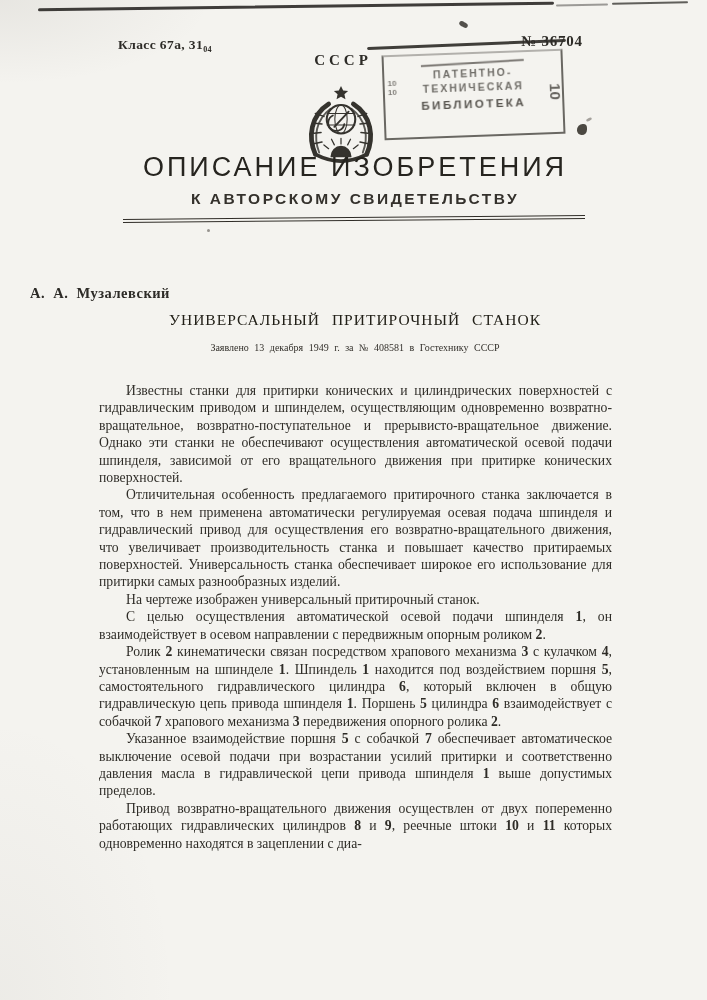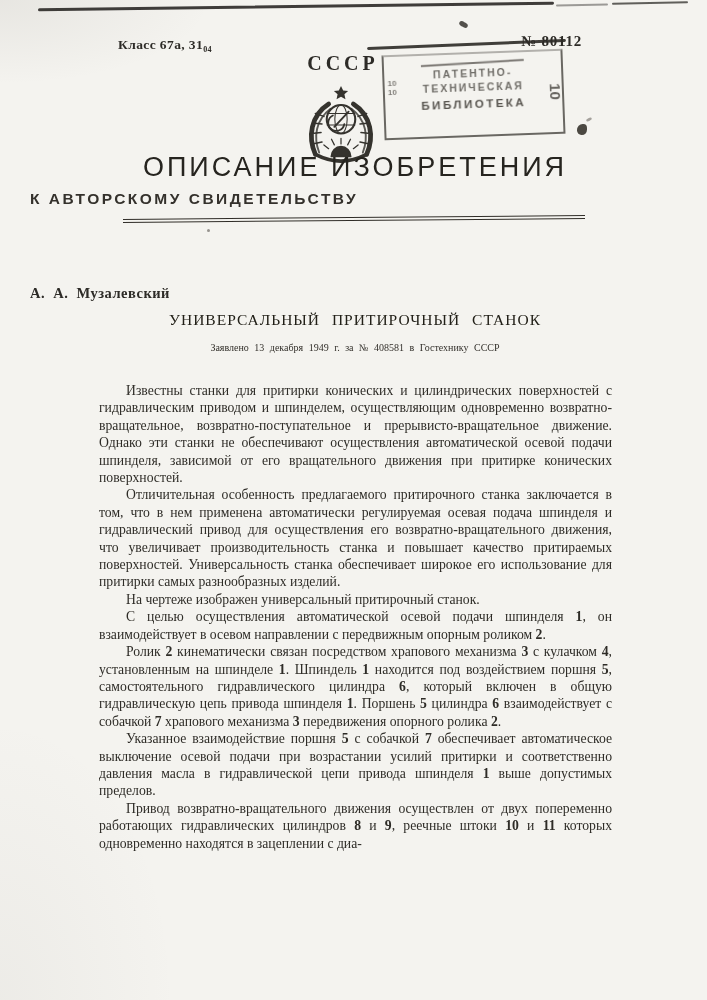--- a/index.html
+++ b/index.html
@@ -25,21 +25,21 @@
   .smudge1{left:459px;top:22px;width:9px;height:5px;background:#35332e;border-radius:50% 40% 50% 40%;transform:rotate(32deg);opacity:.85;}
   .dot1{left:207px;top:229px;width:3px;height:3px;background:#4a463f;border-radius:50%;opacity:.55;}
   .blot{left:577px;top:124px;width:10px;height:11px;background:#38352f;border-radius:62% 40% 55% 48%;opacity:.9;}
   .blot-tail{left:586px;top:118px;width:6px;height:3px;background:#55504a;border-radius:50%;transform:rotate(-25deg);opacity:.5;}
 
   
   .class-label{left:118px;top:37px;font-size:13.5px;font-weight:bold;letter-spacing:.4px;}
   .doc-number{left:521px;top:33px;font-size:15px;font-weight:bold;letter-spacing:.8px;z-index:3;}
 
   
-  .country{left:298px;top:52px;width:90px;text-align:center;font-size:20px;font-weight:bold;letter-spacing:4px;}
+  .country{left:298px;top:52px;width:90px;text-align:center;font-size:15px;font-weight:bold;letter-spacing:4px;}
   .emblem{left:303px;top:84px;}
 
   
   .stamp-topline{left:367px;top:43px;width:199px;height:3px;background:#2c2a26;transform:rotate(-2.3deg);border-radius:2px;opacity:.9;z-index:2;}
   .stamp{
     left:383px;top:52px;width:181px;height:85px;
     transform:rotate(-2.1deg);
     border:2px solid rgba(52,49,44,.72);
     border-top-color:rgba(52,49,44,.35);
     filter:blur(.35px);
@@ -50,21 +50,21 @@
   .stamp .scribble{width:58%;margin:8px auto 2px;border-top:2px solid rgba(60,56,50,.65);transform:rotate(-1.5deg);}
   .stamp .sline{text-align:center;font-size:10.5px;font-weight:bold;letter-spacing:2px;line-height:14px;opacity:.8;}
   .stamp .sline.last{font-size:11.5px;letter-spacing:2.5px;opacity:.95;margin-top:3px;}
   .stamp .left-marks{position:absolute;left:3px;top:22px;font-size:8px;font-weight:bold;line-height:9px;opacity:.7;white-space:pre-line;}
   .stamp .side-num{position:absolute;right:-2px;top:32px;font-size:15px;font-weight:bold;transform:rotate(90deg);opacity:.85;}
 
   
   .main-title{left:30px;top:152px;width:650px;text-align:center;
     font-family:"Liberation Sans", sans-serif;font-size:27px;font-weight:400;
     letter-spacing:3px;color:#26241f;}
-  .sub-title{left:30px;top:190px;width:650px;
+  .sub-title{left:30px;top:190px;width:650px;text-align:center;
     font-family:"Liberation Sans", sans-serif;font-size:15.5px;font-weight:700;
     letter-spacing:2.5px;color:#34312c;}
   .double-rule{left:123px;top:217px;width:462px;height:4px;
     border-top:1.6px solid #302d28;border-bottom:1.3px solid #302d28;
     transform:rotate(-0.5deg);box-sizing:border-box;}
 
   
   .author{left:30px;top:285px;width:650px;text-align:left;
     font-size:14.5px;font-weight:bold;letter-spacing:.5px;word-spacing:4px;}
   .invention-title{left:30px;top:311px;width:650px;text-align:center;
@@ -85,21 +85,21 @@
 
   <div class="abs scanline a"></div>
   <div class="abs scanline b"></div>
   <div class="abs scanline c"></div>
   <div class="abs smudge1"></div>
   <div class="abs dot1"></div>
   <div class="abs blot"></div>
   <div class="abs blot-tail"></div>
 
   <div class="abs class-label">Класс 67а, 31₀₄</div>
-  <div class="abs doc-number">№ 80112</div>
+  <div class="abs doc-number">№ 36704</div>
 
   <div class="abs country">СССР</div>
   <div class="abs emblem">
     <svg width="76" height="80" viewBox="0 0 80 84">
       <g stroke="#35332e" fill="none" stroke-linecap="round">
         <path d="M40 2 l2.3 4.7 5.2 .6 -3.9 3.5 1.1 5.1 -4.7 -2.7 -4.7 2.7 1.1 -5.1 -3.9 -3.5 5.2 -.6 z" fill="#35332e" stroke="none"></path>
         <circle cx="40" cy="37" r="15" stroke-width="2.2"></circle>
         <ellipse cx="40" cy="37" rx="6.5" ry="15" stroke-width="1.1"></ellipse>
         <path d="M25.5 31 h29 M25.5 43 h29" stroke-width="1.1"></path>
         <path d="M33 45 L48 29" stroke-width="2"></path>

